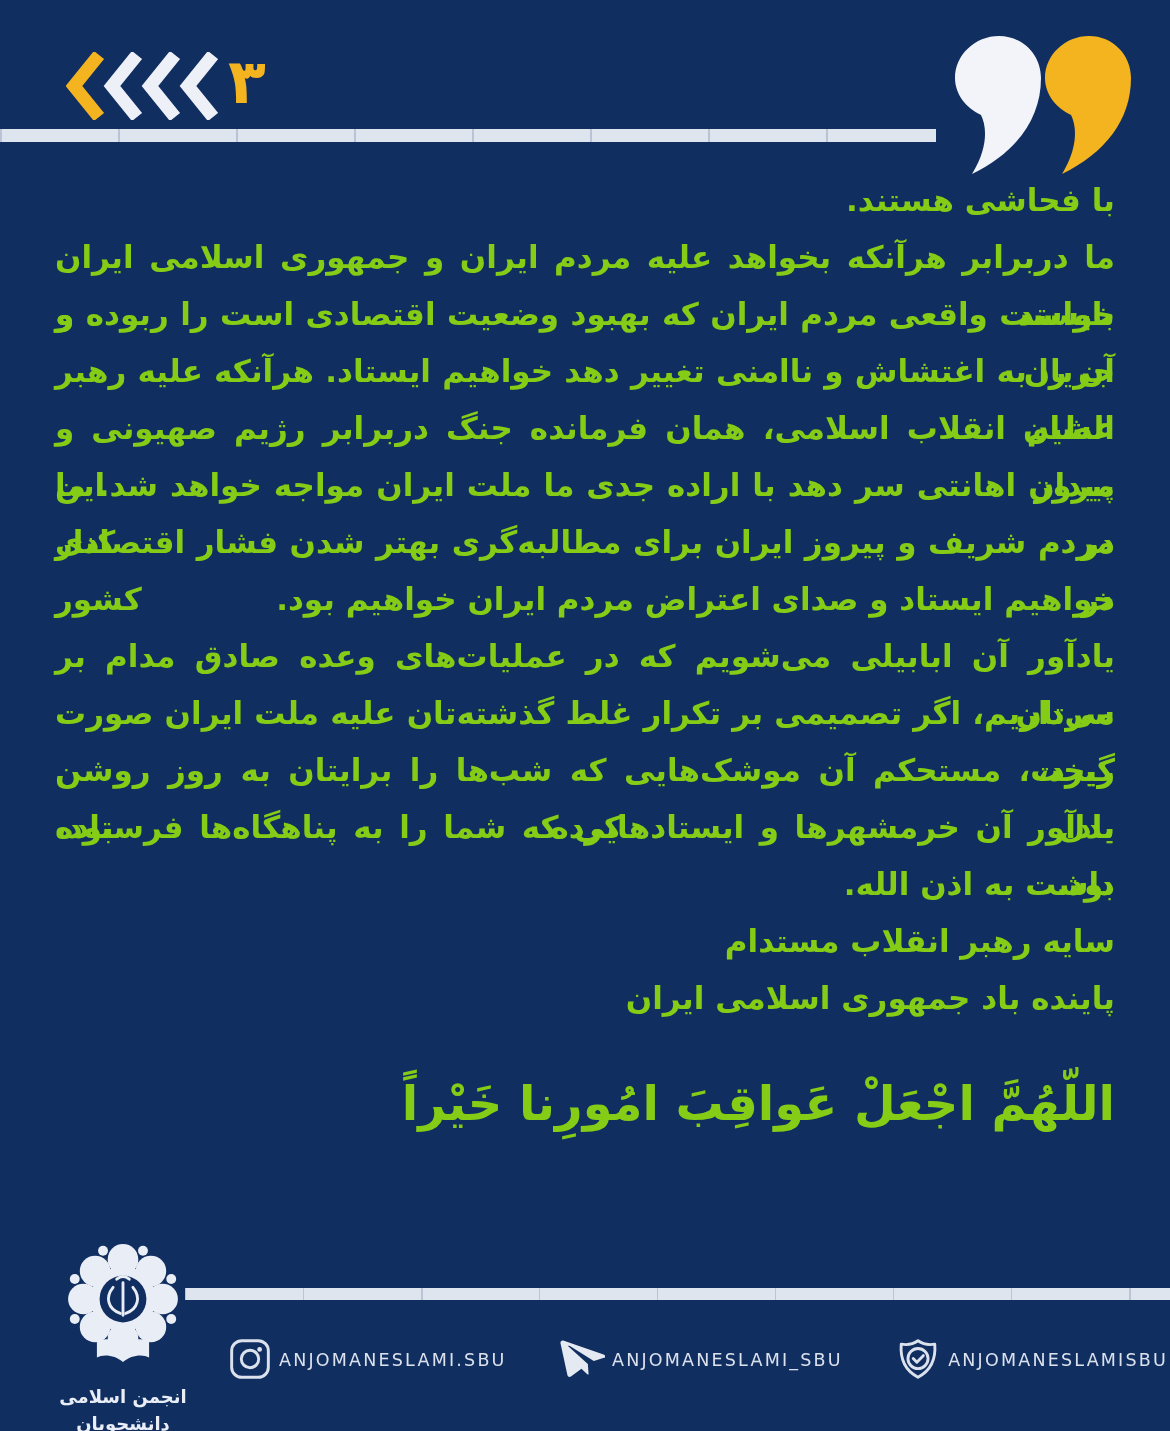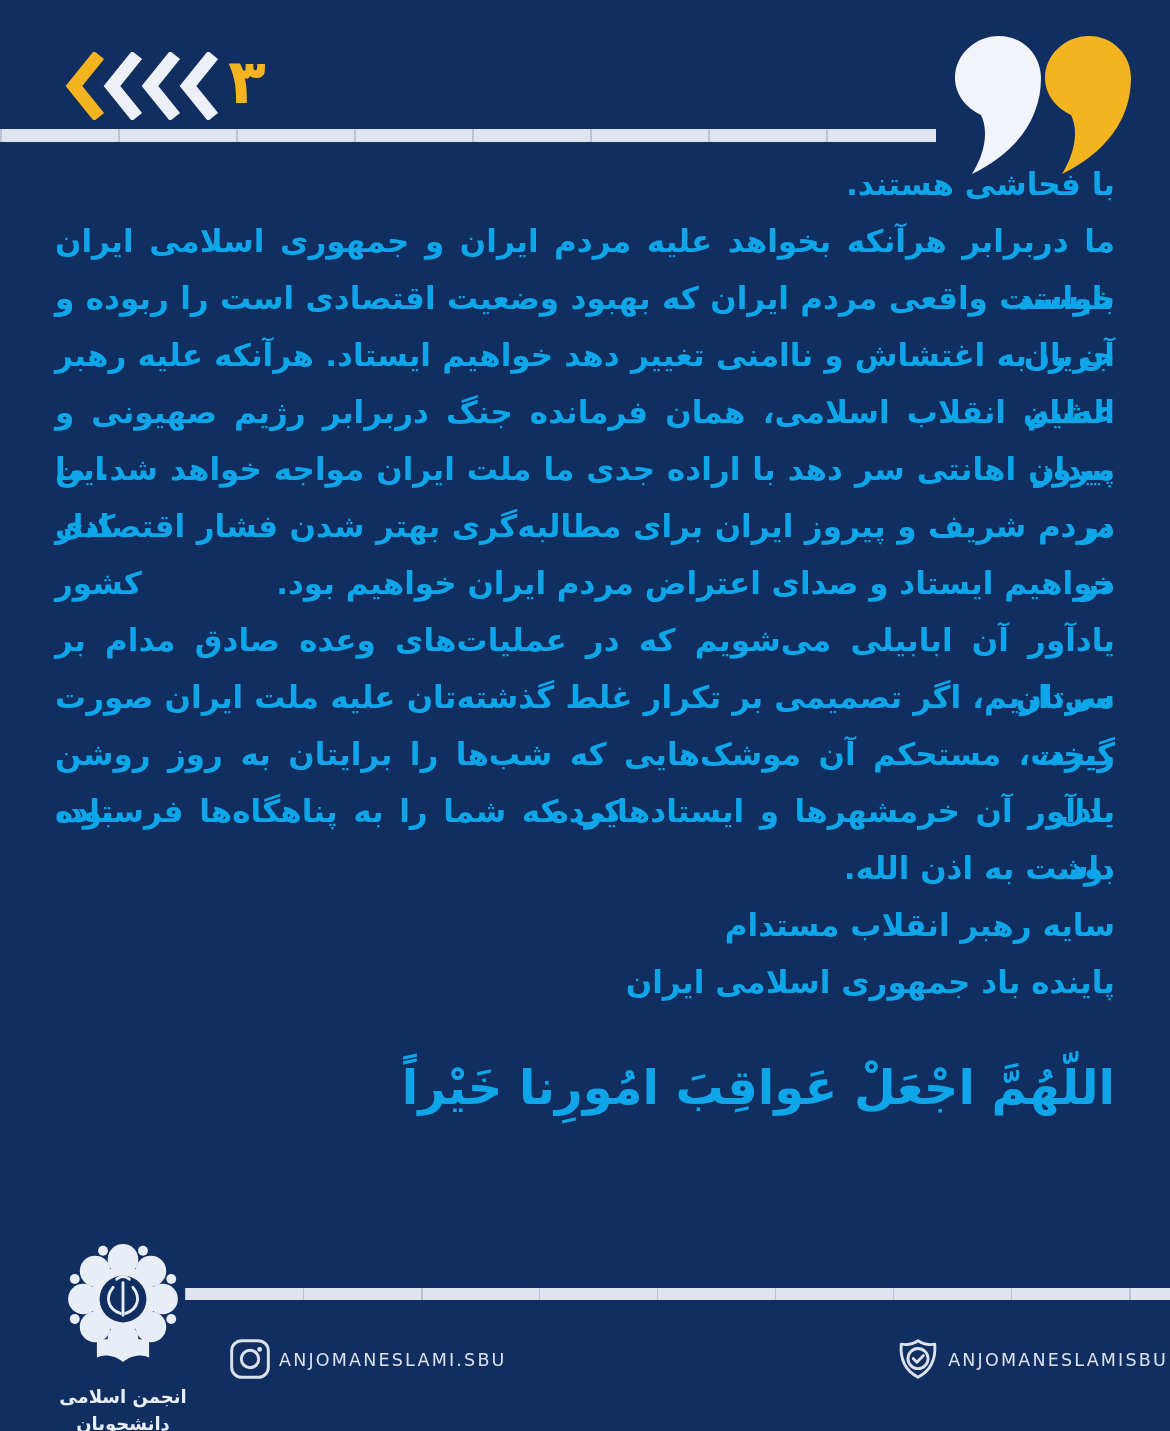--- a/index.html
+++ b/index.html
@@ -17,22 +17,22 @@
   .topline,.bottomline{
     background:
       repeating-linear-gradient(90deg, rgba(17,46,96,.18) 0 1.5px, transparent 1.5px 118px),
       #DFE5EF;
   }
   .topline{position:absolute;left:0;top:129px;width:936px;height:13px;}
   .quote{position:absolute;left:955px;top:36px;}
 
   
   .body-text{
-    position:absolute;left:55px;top:156px;width:1060px;
-    direction:rtl;color:#0ea5e9;
+    position:absolute;left:55px;top:172px;width:1060px;
+    direction:rtl;color:#84cc16;
   }
   .line{
     height:57px;line-height:57px;font-size:31px;font-weight:bold;
     text-align:justify;text-justify:inter-word;white-space:nowrap;
   }
   .line.just{white-space:normal;text-align-last:justify;}
   .line.end{text-align:right;}
   .dua{
     margin-top:46px;height:60px;line-height:60px;
     font-size:48px;font-weight:bold;text-align:right;white-space:nowrap;
@@ -147,20 +147,28 @@
       <svg width="44" height="44" viewBox="0 0 48 48">
         <g stroke="#DCE2ED" stroke-width="3.2" fill="none">
           <rect x="4" y="4" width="40" height="40" rx="11"></rect>
           <circle cx="24" cy="24" r="9.5"></circle>
         </g>
         <circle cx="34.5" cy="13.5" r="2.6" fill="#DCE2ED"></circle>
       </svg>
       <span class="handle">ANJOMANESLAMI.SBU</span>
     </div>
 
+    <div class="social">
+      <svg width="46" height="46" viewBox="0 0 48 48">
+        <g transform="scale(-1,1) translate(-48,0)">
+          <path fill="#E4E9F2" d="M46.5 7.2 L39.3 40.5 c-0.5 2.2 -1.9 2.7 -3.8 1.7 L24.6 34.1 l-5.3 5.1 c-0.6 0.6 -1.1 1.1 -2.2 1.1 l0.8 -11.1 L38.1 10.9 c0.9 -0.8 -0.2 -1.2 -1.4 -0.4 L11.7 26.2 L1 22.8 c-2.3 -0.7 -2.3 -2.3 0.5 -3.4 L42.9 5 c1.9 -0.7 3.6 0.4 3.6 2.2 Z"></path>
+        </g>
+      </svg>
+      <span class="handle">ANJOMANESLAMI_SBU</span>
+    </div>
 
     <div class="social">
       <svg width="46" height="46" viewBox="0 0 48 48">
         <g stroke="#DCE2ED" stroke-width="3" fill="none" stroke-linejoin="round" stroke-linecap="round">
           <path d="M24 5 C29 8.5 36 9.5 41.5 8.5 C42.5 21 39.5 35 24 43 C8.5 35 5.5 21 6.5 8.5 C12 9.5 19 8.5 24 5 Z"></path>
           <circle cx="24" cy="23.5" r="10.5"></circle>
           <path d="M19 23.5 L22.8 27.3 L29.5 20.5"></path>
         </g>
       </svg>
       <span class="handle">ANJOMANESLAMISBU</span>

